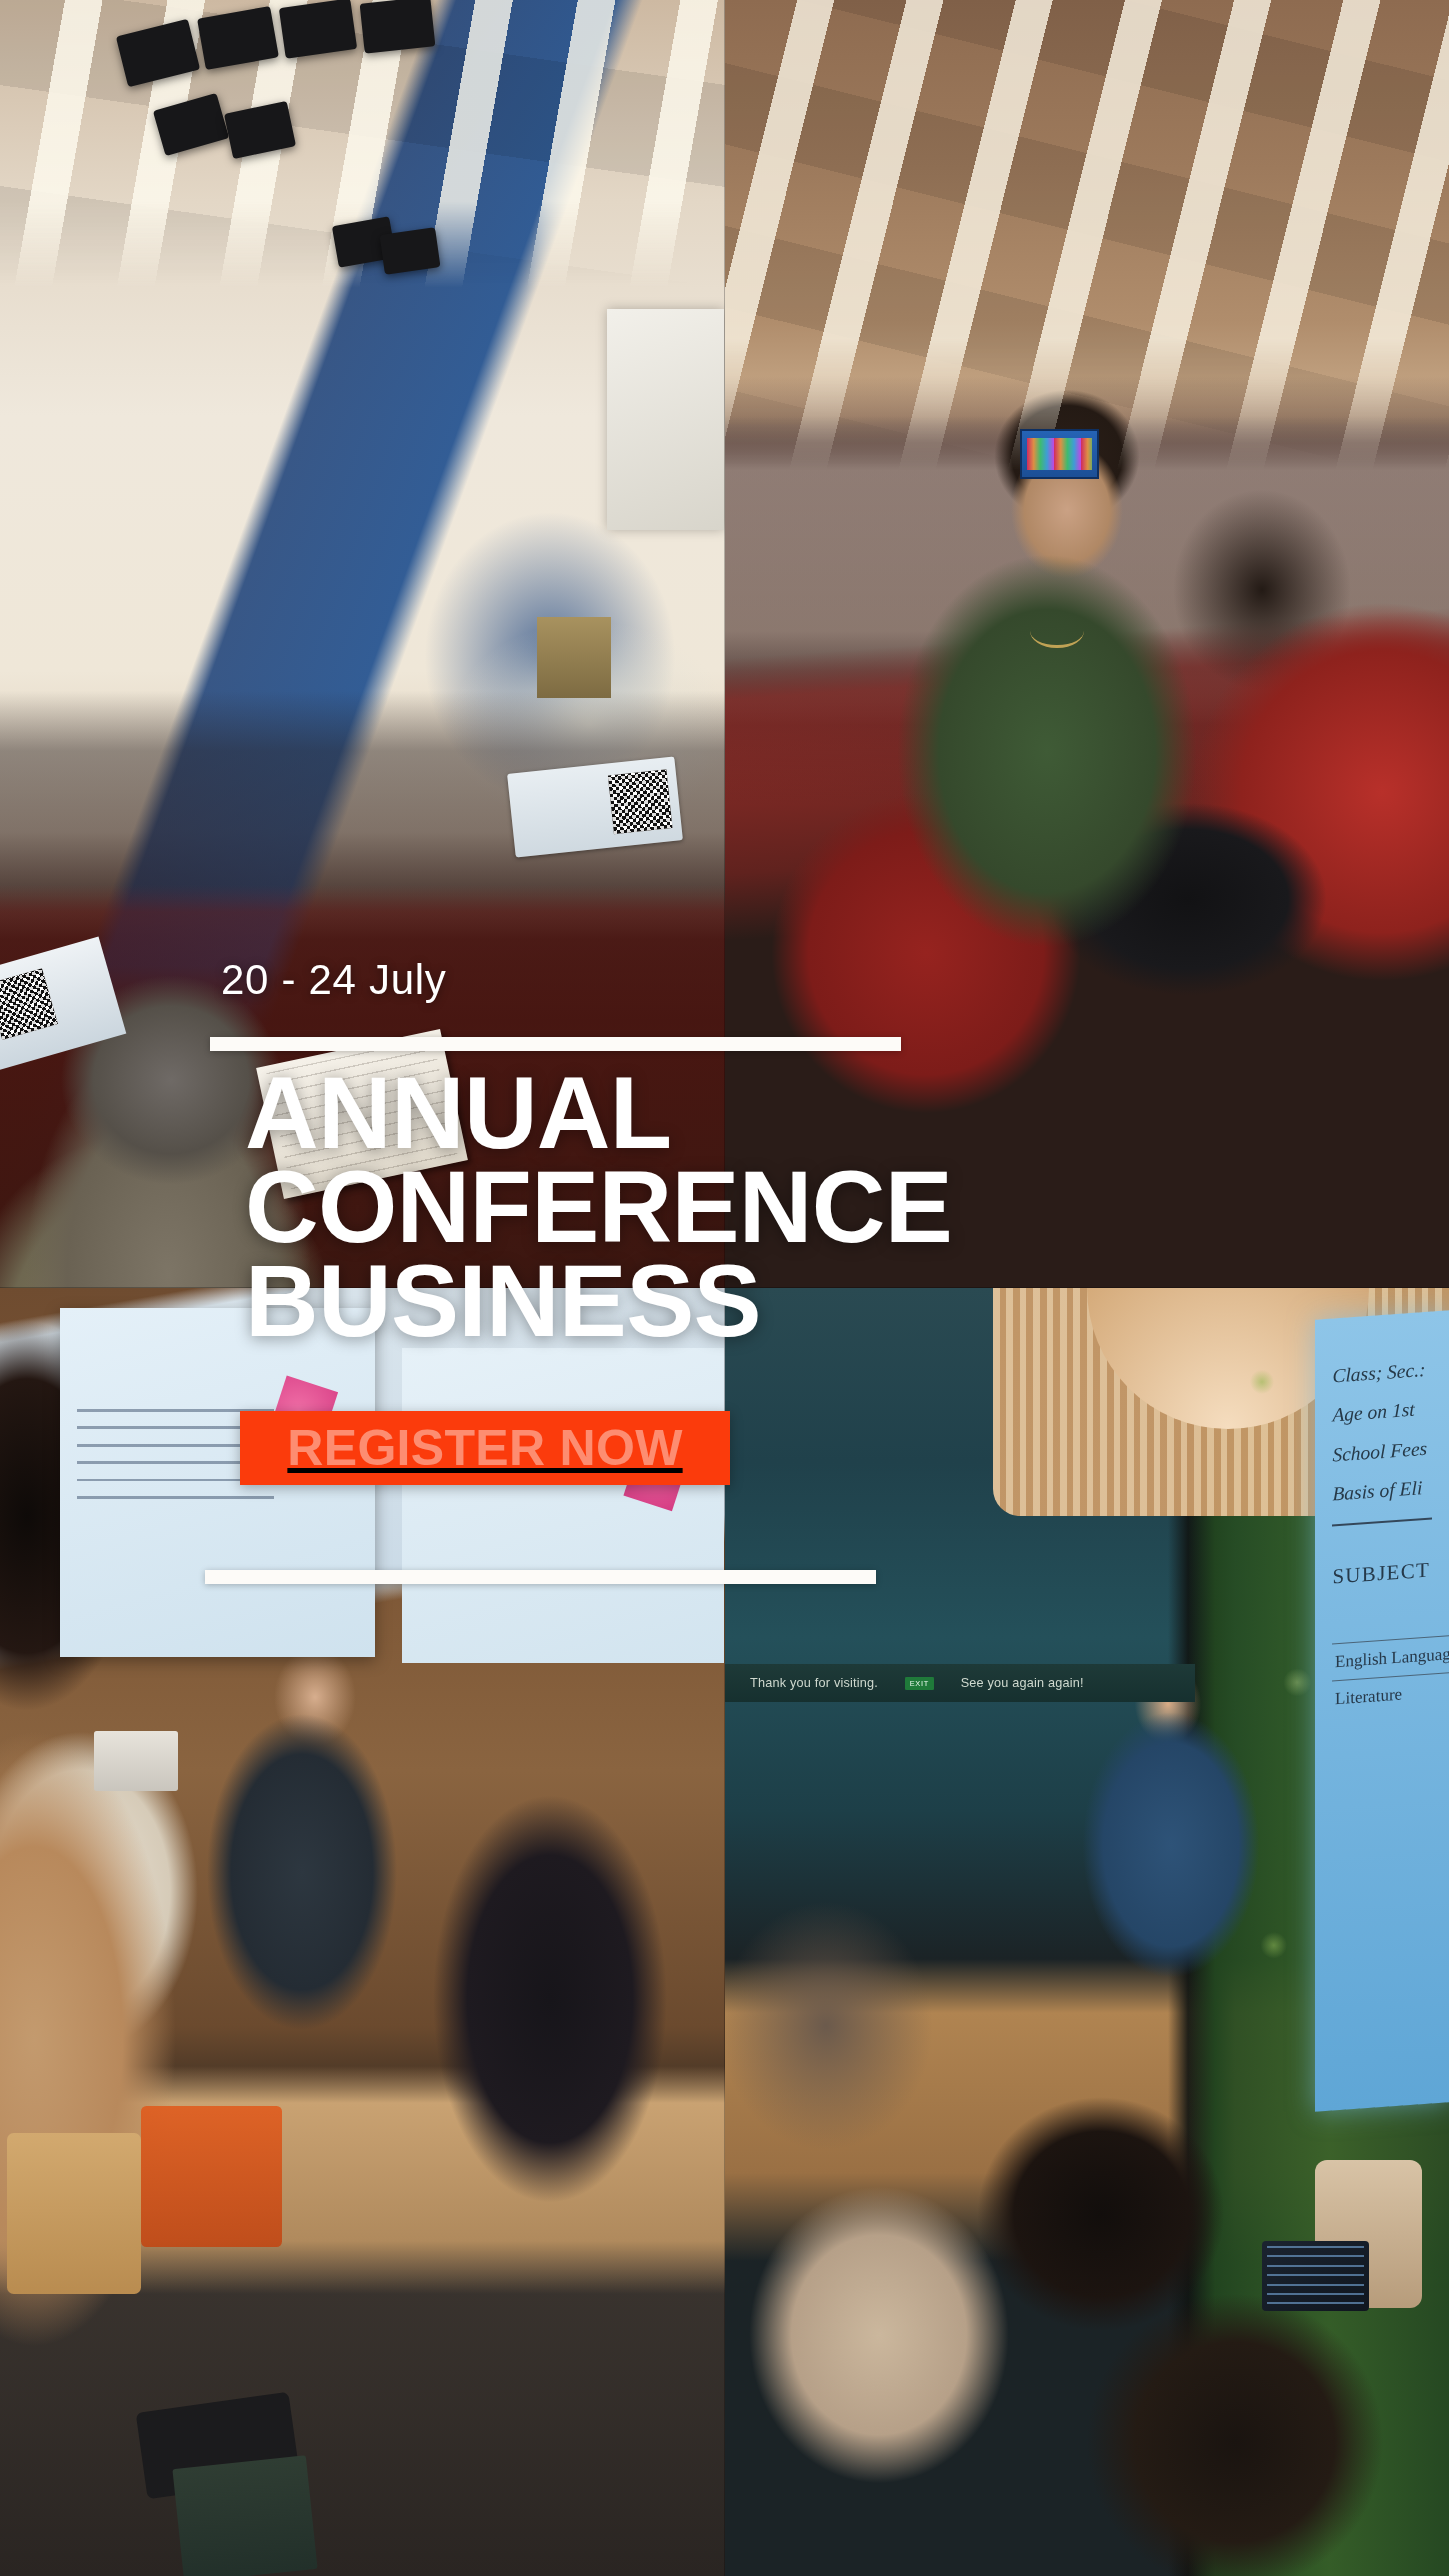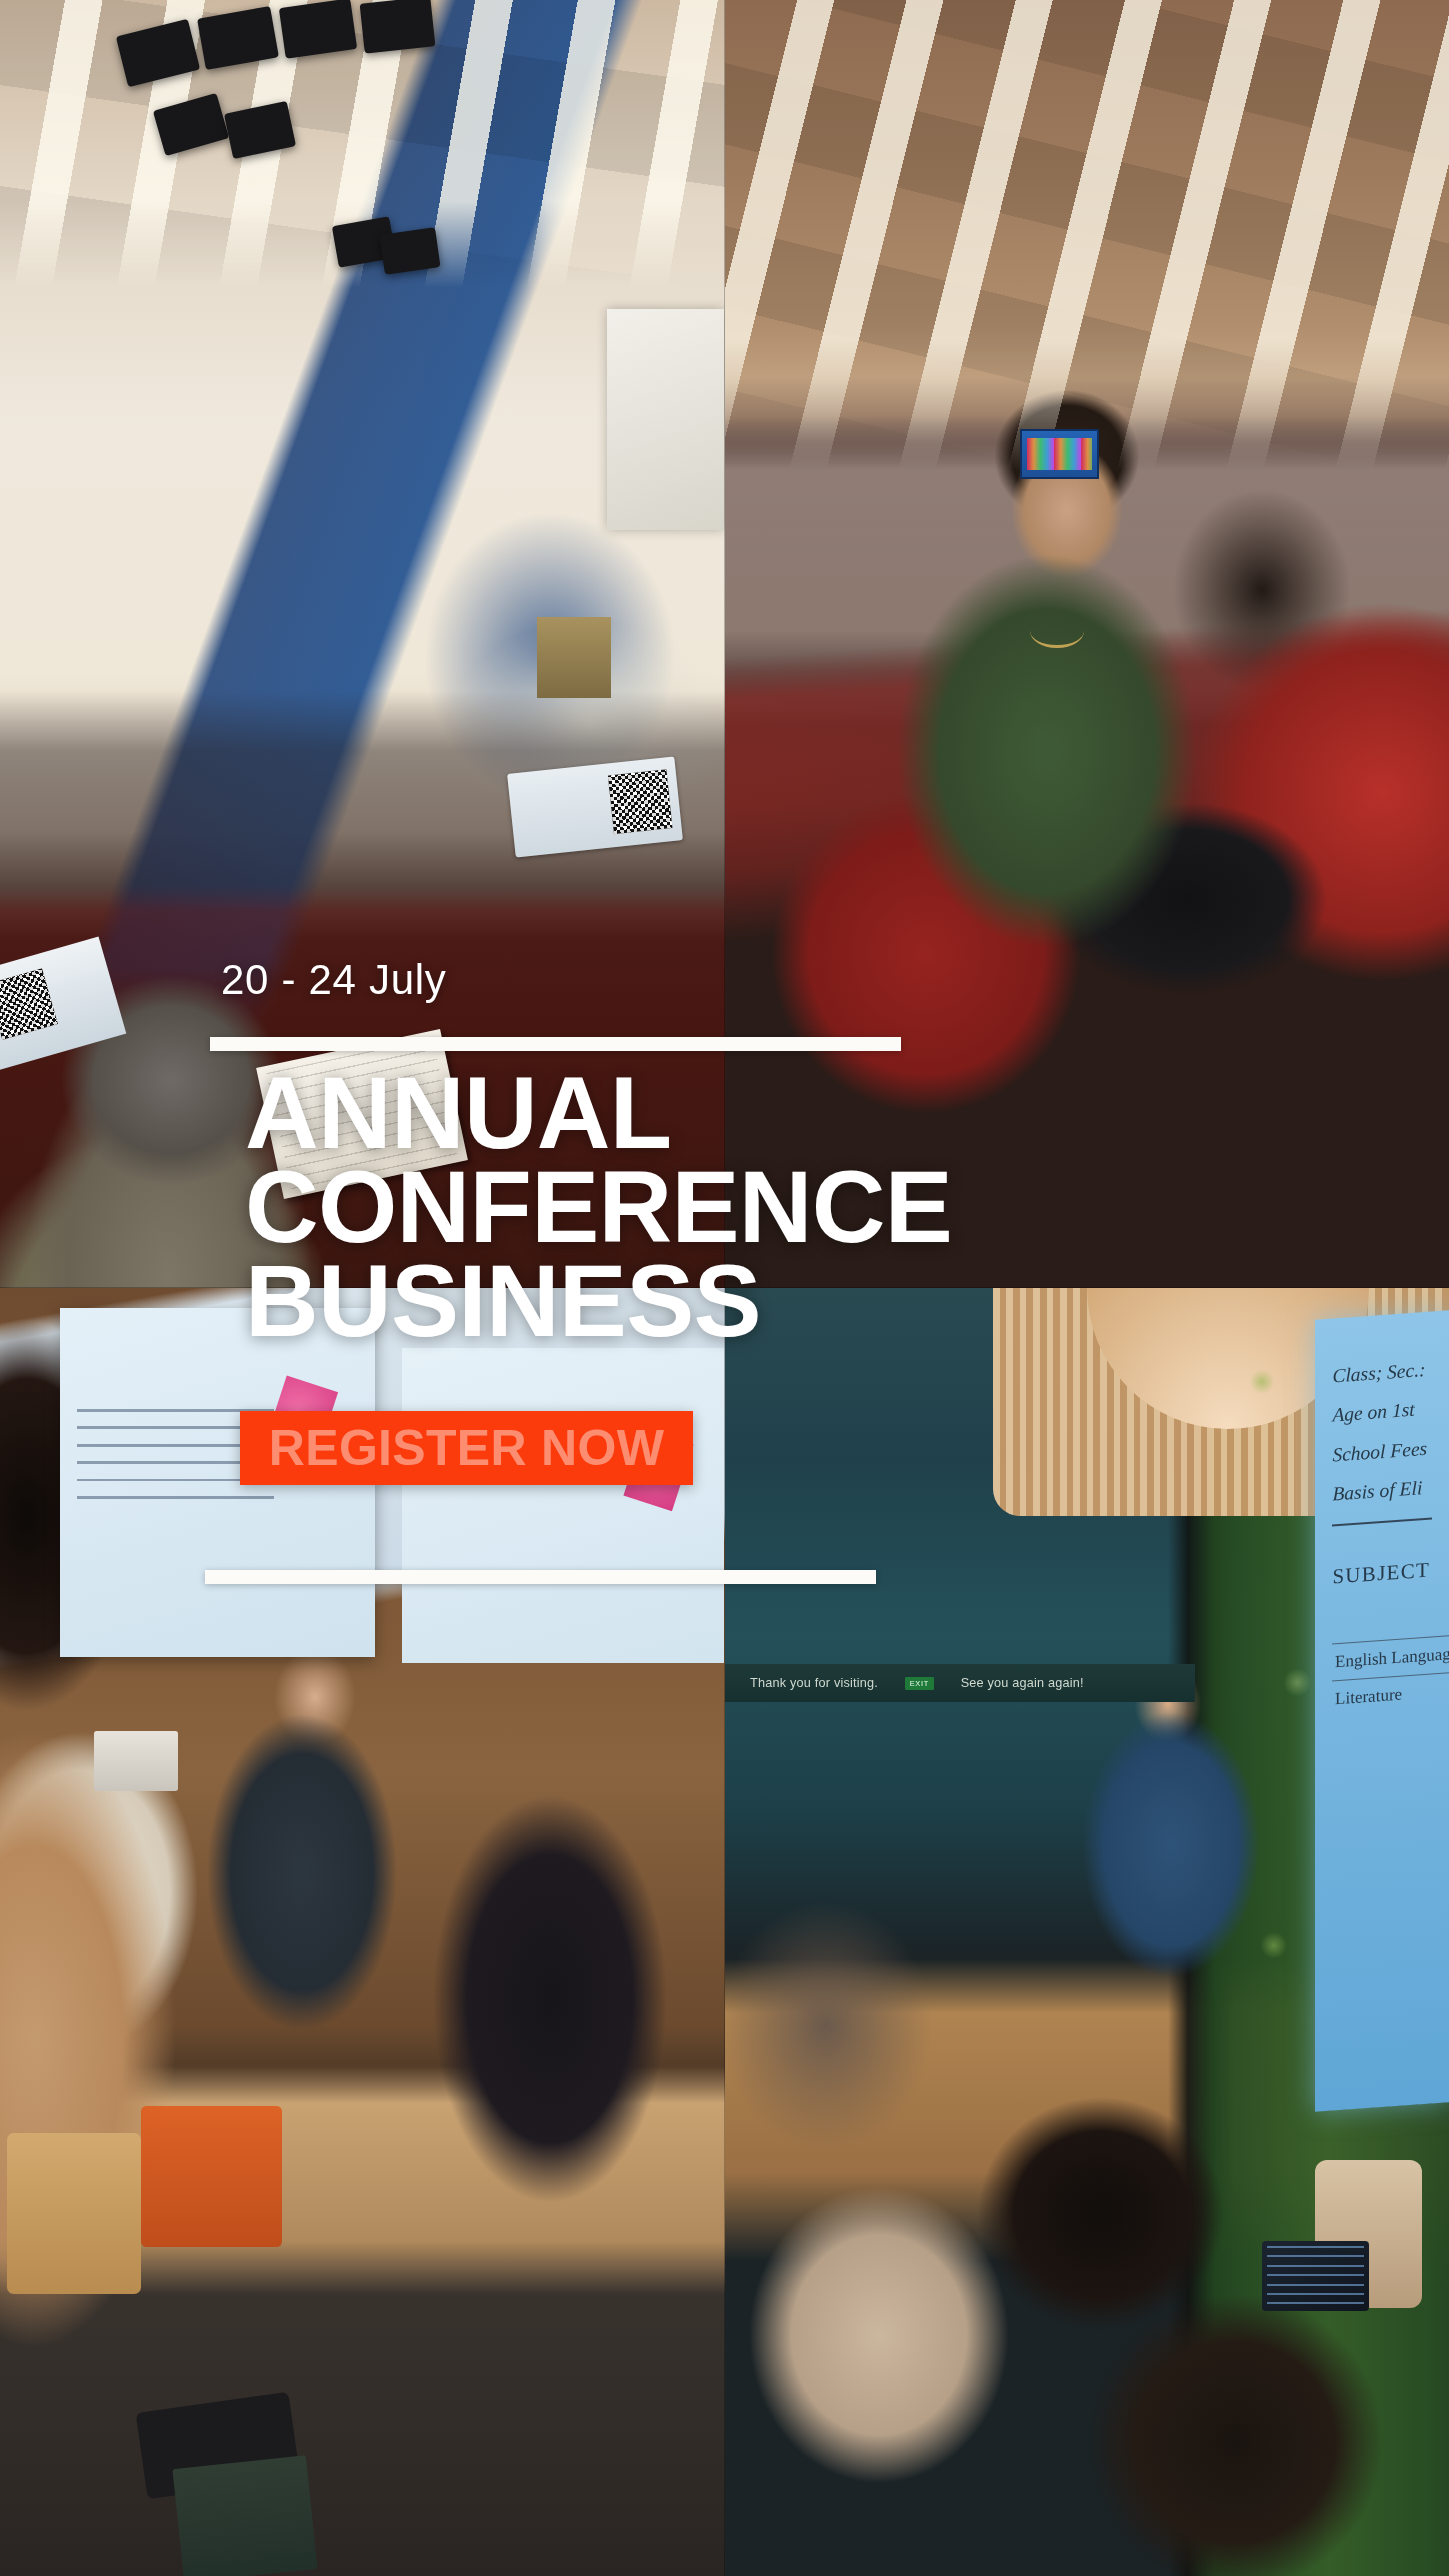--- a/index.html
+++ b/index.html
@@ -226,23 +226,23 @@
       text-shadow:0 1.3px 9.4px rgba(0,0,0,.45);}
 
   .rule-top{position:absolute;left:210px;top:1037px;width:691px;height:14px;
       background:#fdfbf8;box-shadow:0 1.3px 6.7px rgba(0,0,0,.25);}
 
   .title{position:absolute;left:233px;top:1067px;width:1006px;
       font-size:102px;line-height:.92;font-weight:700;color:#ffffff;
       letter-spacing:-0.7px;text-shadow:0 2px 16px rgba(0,0,0,.38);margin-left:12px;}
   .title .l{display:block;}
 
-  .cta{position:absolute;left:240px;top:1411px;width:453px;height:74px;
+  .cta{position:absolute;left:240px;top:1411px;width:490px;height:74px;
       background:#fb3b0c;display:flex;align-items:center;justify-content:center;
-      box-shadow:0 2.7px 12px rgba(0,0,0,.3);pointer-events:auto;cursor:pointer;}
+      box-shadow:0 2.7px 12px rgba(0,0,0,.3);pointer-events:auto;cursor:pointer;text-decoration:underline;}
   .cta span{font-size:50px;font-weight:700;letter-spacing:0.3px;
       color:rgba(255,255,255,.42);line-height:1;}
 
   .rule-bottom{position:absolute;left:205px;top:1570px;width:671px;height:14px;
       background:#fdfbf8;box-shadow:0 1.3px 6.7px rgba(0,0,0,.25);}
 </style>
 </head>
 <body>
 
 <div class="poster">

